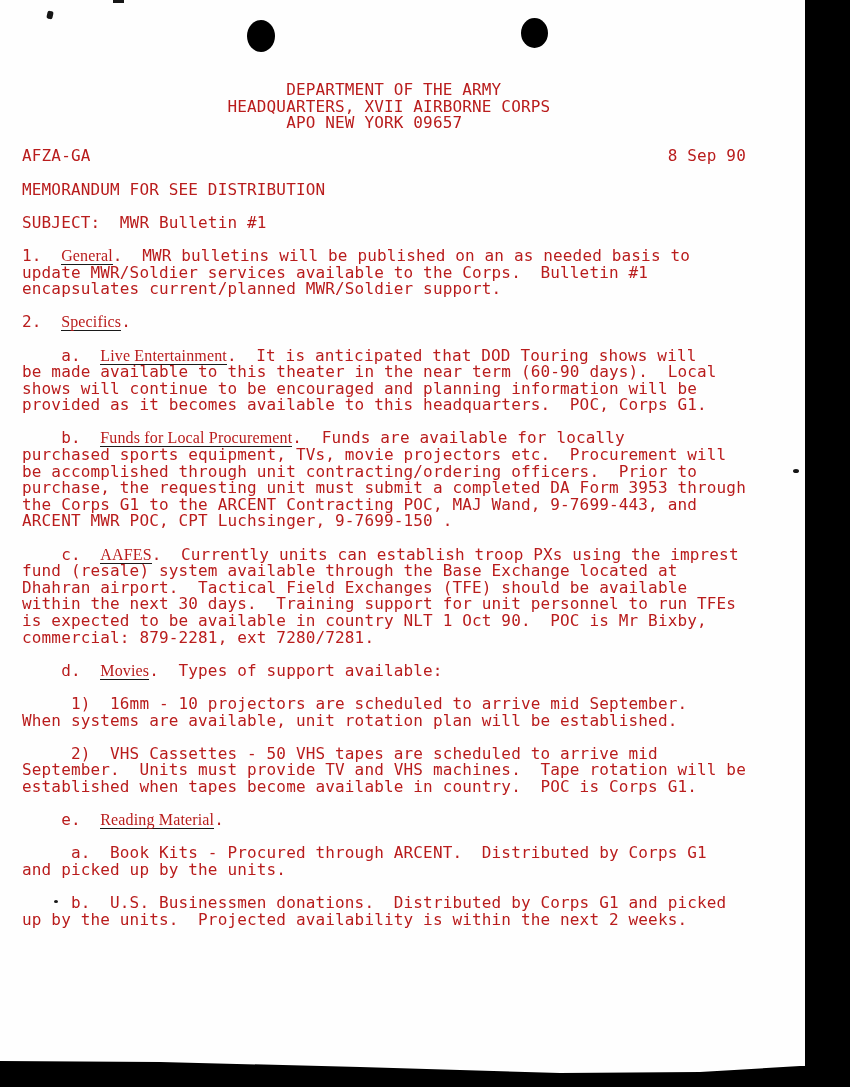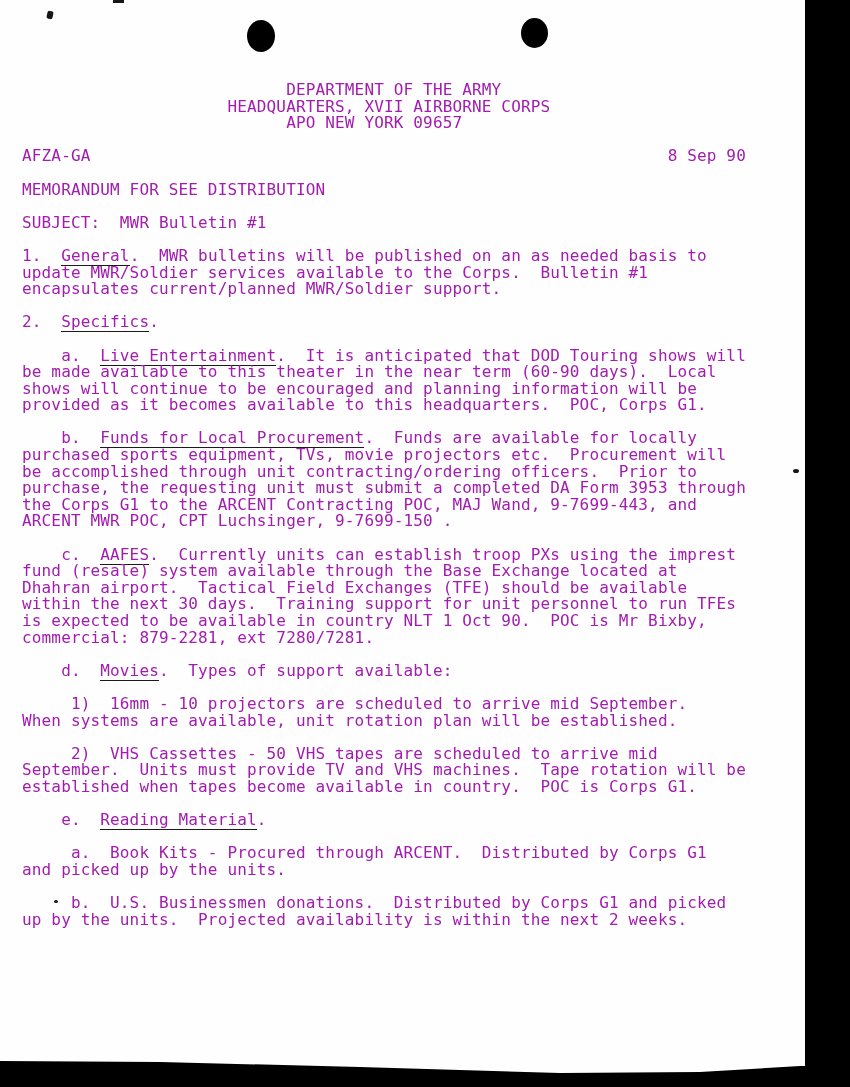--- a/index.html
+++ b/index.html
@@ -16,28 +16,29 @@
     font-family: "DejaVu Sans Mono", monospace;
   }
   
   .doc {
     position: absolute;
     left: 22px;
     top: 82px;
     font-size: 16px;
     line-height: 16.6px;
     letter-spacing: 0.15px;
-    color: #a21caf;
+    color: #b91c1c;
     white-space: pre;
   }
   .doc .line {
     height: 16.6px;
   }
   .doc .u {
     border-bottom: 1.6px solid #1a1a1a;
+    font-family: Liberation Serif, serif;
   }
   
   .hole {
     position: absolute;
     background: #000;
     border-radius: 50%;
   }
   .hole.h1 { left: 247px; top: 20px; width: 28px; height: 32px; }
   .hole.h2 { left: 521px; top: 18px; width: 27px; height: 30px; }
   .right-bar {

